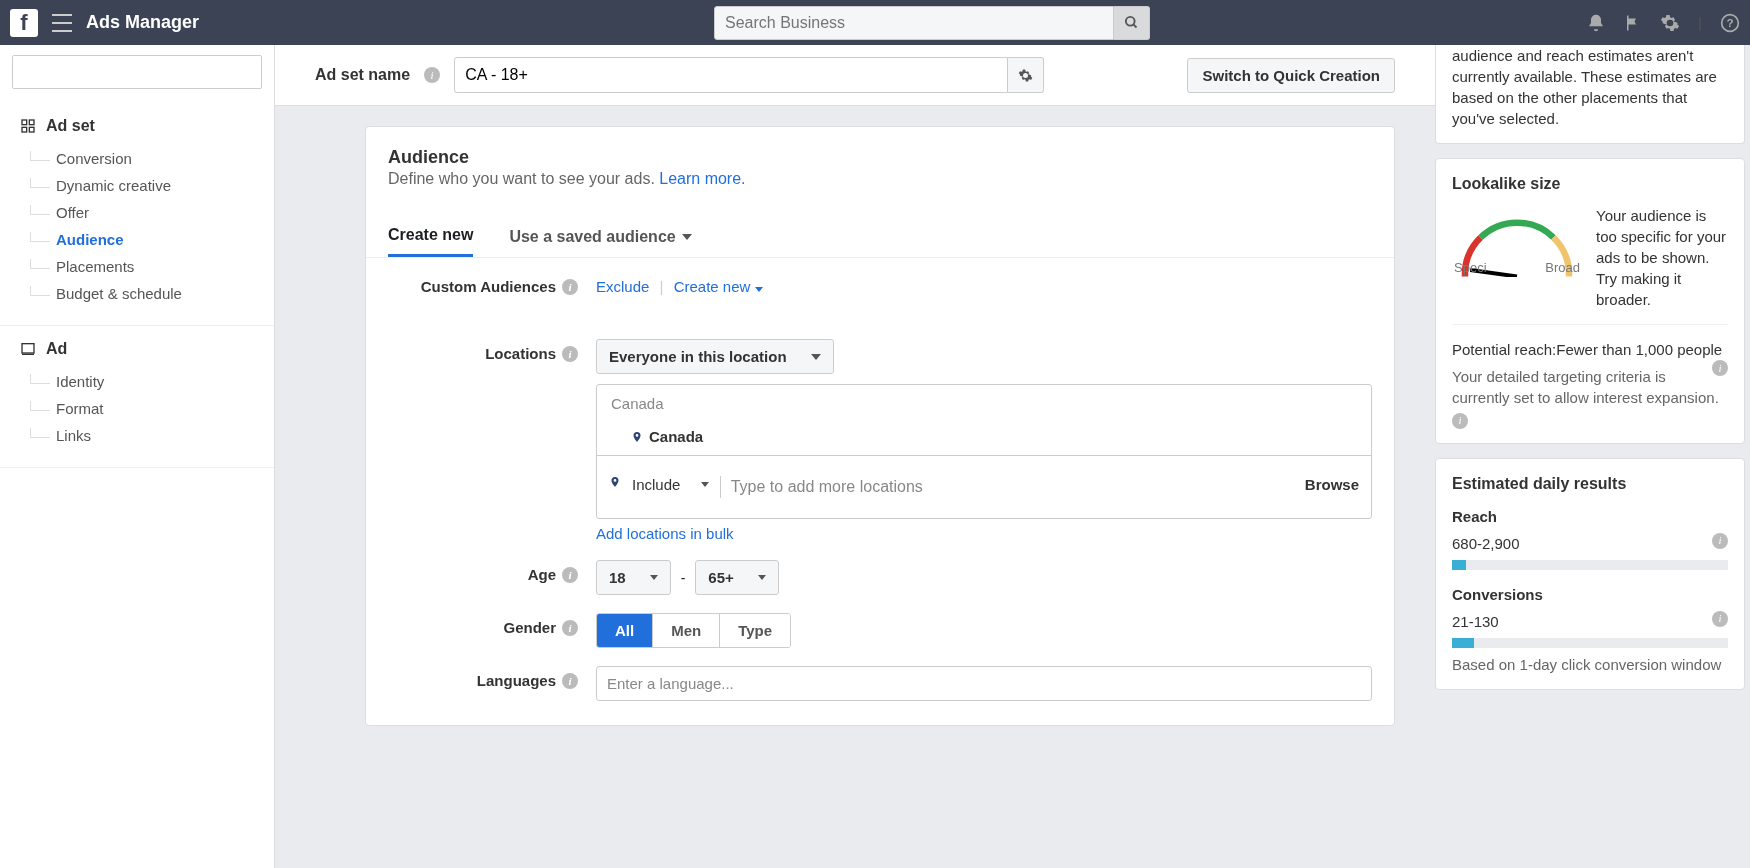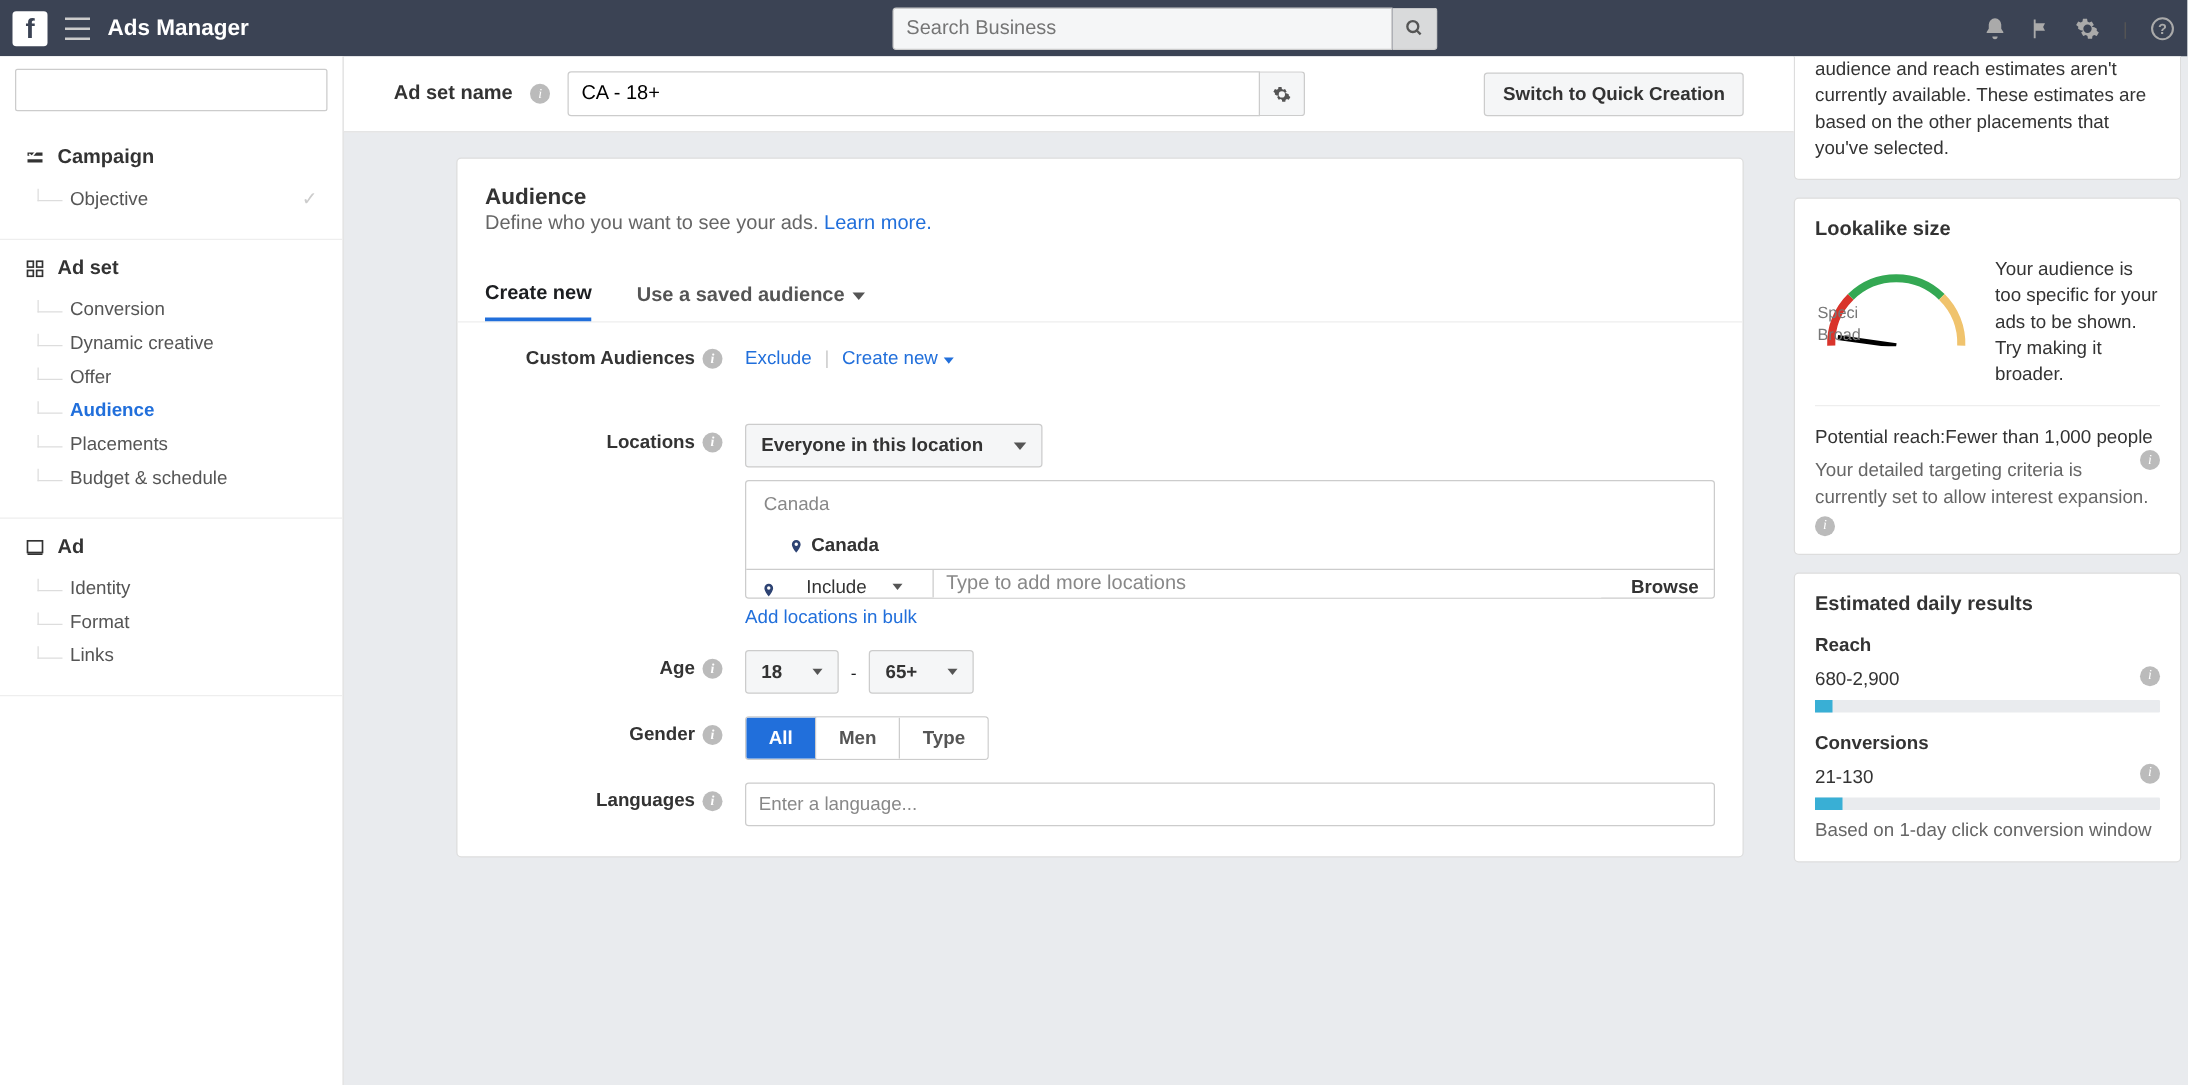--- a/index.html
+++ b/index.html
@@ -57,21 +57,21 @@
 .text-input::placeholder { color:#888; }
 .link-row { margin-top:6px; font-size:15px; }
 .link-row a { color:#216fdb; text-decoration:none; }
 .divider-v { color:#ccc; margin:0 6px; }
 
 .dropdown-btn { background:#f5f6f7; border:1px solid #ccc; border-radius:3px; padding:8px 12px; font-weight:bold; font-size:15px; color:#333; cursor:pointer; display:inline-flex; align-items:center; gap:24px;}
 
 .loc-box { border:1px solid #ccc; border-radius:3px; margin-top:10px; }
 .loc-country-label { padding: 10px 14px; color:#888; font-size:15px; }
 .loc-item { padding: 6px 14px 10px 34px; display:flex; align-items:center; gap:6px; color:#333; font-weight:bold; font-size:15px;}
-.loc-include-row { border-top:1px solid #ccc; display:flex; align-items:flex-end; padding:0 12px; gap:24px;}
+.loc-include-row { border-top:1px solid #ccc; display:flex; align-items:flex-start; padding:20px 12px; gap:11px;}
 .loc-include-row .include-label { display:flex; align-items:center; gap:6px; color:#333; font-size:15px;}
 .loc-include-row input { flex:1; border:none; font-size:16px; outline:none; color:#333; border-left:1px solid #ccc; padding-left:10px; height:22px;}
 .loc-include-row input::placeholder{color:#888;}
 .browse { font-weight:bold; color:#333; cursor:pointer; font-size:15px;}
 .bulk-link { color:#216fdb; font-size:15px; margin-top:6px; display:inline-block; cursor:pointer;}
 .pin-icon{display:inline-flex;width:12px;height:12px;}
 .pin-icon svg{width:12px;height:12px;}
 
 .age-row { display:flex; align-items:center; gap:10px; }
 .gender-btns { display:inline-flex; border:1px solid #ccc; border-radius:3px; overflow:hidden;}
@@ -79,21 +79,21 @@
 .gender-btns button:last-child{border-right:none;}
 .gender-btns button.active { background:#216fdb; color:#fff;}
 
 .right-col { width: 315px; padding-right: 5px; }
 .right-card { background:#fff; border:1px solid #ddd; border-radius:4px; margin-top:0; padding: 14px 16px; color:#333; font-size:15px; line-height:1.4;}
 .right-card + .right-card { margin-top:14px; }
 .right-card .rc-title { font-weight:bold; font-size:16px; margin-bottom:10px;}
 .gauge-wrap { display:flex; gap:14px; align-items:flex-start;}
 .gauge { width:130px; height:72px; position:relative; overflow:hidden;}
 .gauge svg{width:130px;height:130px;}
-.gauge-labels { position:absolute; bottom:0; width:100%; display:flex; justify-content:space-between; font-size:13px; color:#777; padding:0 2px;flex-direction:column;}
+.gauge-labels { position:absolute; bottom:0; width:100%; display:flex; justify-content:space-between; font-size:13px; color:#777; padding:0 2px;}
 .small-gray { color:#666; }
 .bar { height:10px; background:#e9ebee; margin-top:4px; border-radius:1px; position:relative;}
 .bar span { display:block; height:100%; background:#39afd5;}
 .gap-vert > * + *{margin-top:6px;}
 .right-card.partial-top { border-top:none; border-radius:0 0 4px 4px; padding-top:0;}
 .right-card .rc-sub{font-weight:bold;}
 </style>
 </head>
 <body>
 
@@ -130,36 +130,20 @@
         <text x="12" y="17" text-anchor="middle" font-size="14" fill="#aaa" font-weight="bold">?</text>
       </svg>
   </div>
 </div>
 
 <div class="main">
   <div class="sidebar">
     <div class="search-box"></div>
     <div class="sidebar-section">
       <div class="sidebar-heading">
-        <svg width="16" height="16" viewBox="0 0 24 24" fill="#333">
-            <path d="M3 6h18v4H3zM3 14h18v4H3z"></path>
-            <path d="M5 8l3 3 5-6" stroke="#fff" stroke-width="2" fill="none"></path>
-          </svg>
-        <span>Campaign</span>
-      </div>
-      <div class="sidebar-items">
-        <div class="sidebar-item">
-            <span class="tree-branch"></span>
-            <span>Objective</span>
-            <span class="check">✓</span>
-          </div>
-      </div>
-    </div>
-    <div class="sidebar-section">
-      <div class="sidebar-heading">
         <svg width="16" height="16" viewBox="0 0 24 24" fill="none" stroke="#333" stroke-width="2">
             <rect x="3" y="3" width="7" height="7"></rect>
             <rect x="14" y="3" width="7" height="7"></rect>
             <rect x="3" y="14" width="7" height="7"></rect>
             <rect x="14" y="14" width="7" height="7"></rect>
           </svg>
         <span>Ad set</span>
       </div>
       <div class="sidebar-items">
         <div class="sidebar-item">

